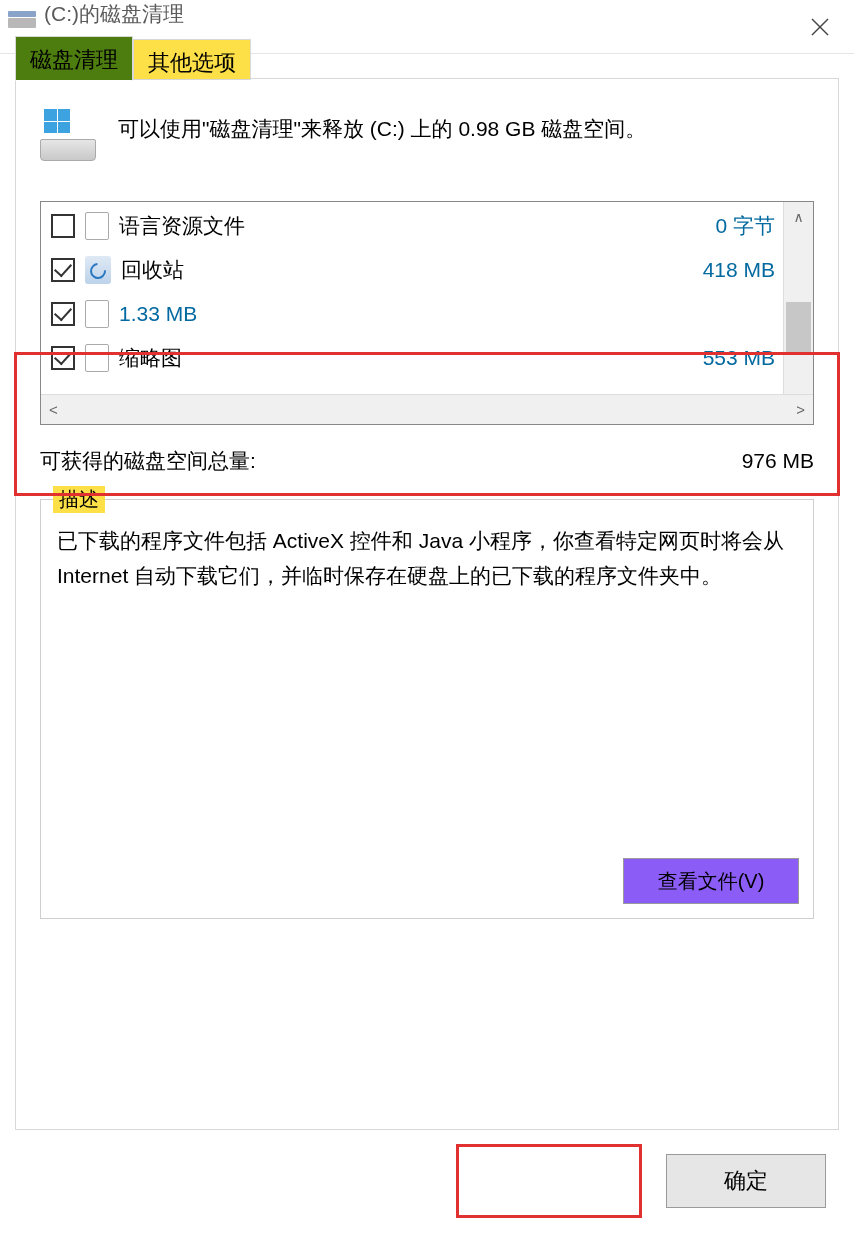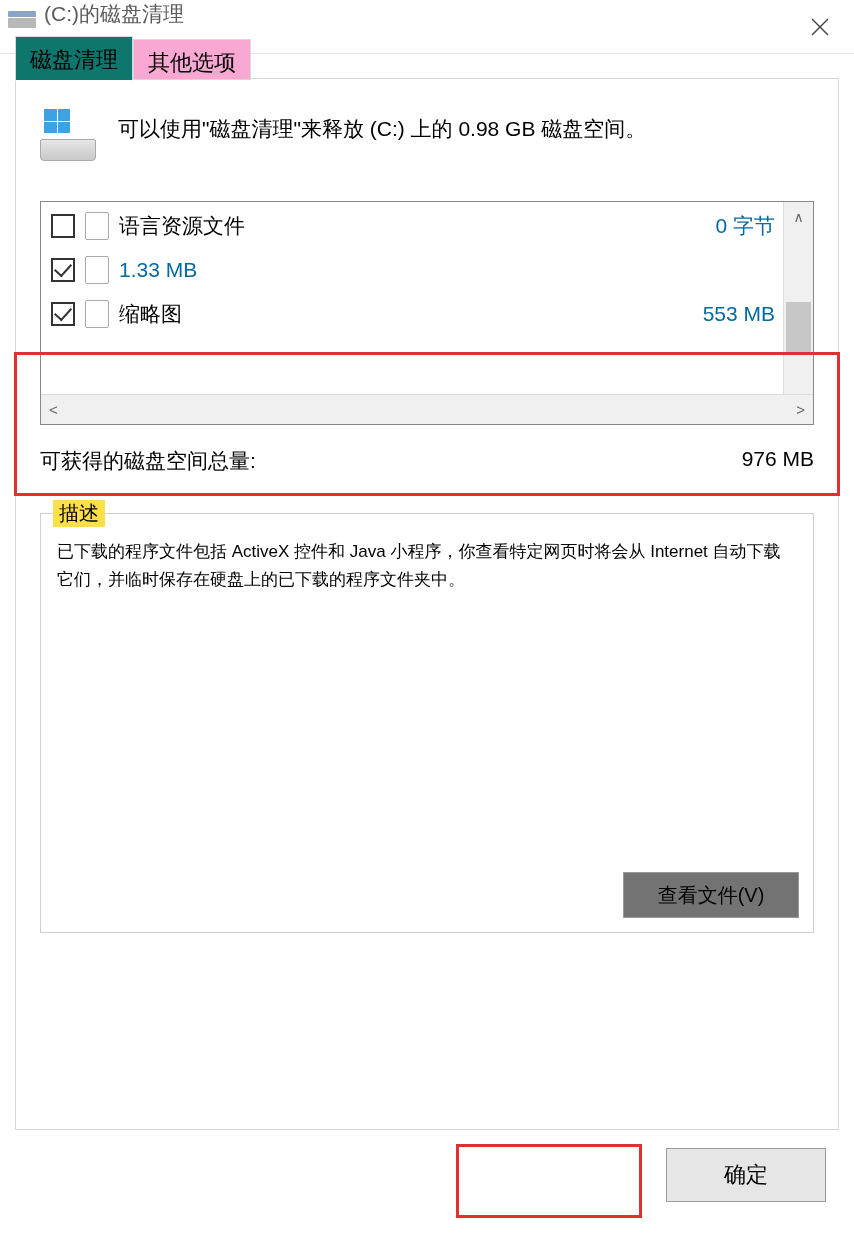--- a/index.html
+++ b/index.html
@@ -46,25 +46,25 @@
   .tabs {
     position:absolute;
     top:-44px; left:-1px;
     display:flex;
     height:45px;
   }
   .tab {
     border:1px solid #d8d8d8;
     padding:8px 14px 6px;
     font-size:22px;
-    background:#0f766e;
+    background:#4d7c0f;
     position:relative;
   }
   .tab.active { border-bottom:1px solid #fff; z-index:2; top:1px;}
-  .tab.inactive { background:#f9a8d4; border-bottom:1px solid #d8d8d8; top:4px; height:41px;}
+  .tab.inactive { background:#fde047; border-bottom:1px solid #d8d8d8; top:4px; height:41px;}
 
   .content { padding:30px 24px 18px; }
 
   .intro-row { display:flex; align-items:flex-start; gap:22px; margin-bottom:40px;}
   .drive-icon {
     width:56px; height:52px; position:relative;
     flex-shrink:0;
   }
   .drive-icon .win {
     position:absolute;top:0;left:4px;
@@ -138,43 +138,43 @@
   .vscroll .thumb {position:absolute;left:2px;right:2px;top:100px;height:52px;background:#c7c7c7;}
 
   .hscroll {
     position:absolute;left:0;right:0;bottom:0;height:30px;
     background:#f0f0f0;border-top:1px solid #ddd;display:flex;align-items:center;justify-content:space-between;
     color:#666;font-size:15px;padding:0 8px;
   }
 
   .total-row {
     display:flex;justify-content:space-between;
-    font-size:21px; margin-bottom:38px;
+    font-size:21px; margin-bottom:24px;align-items:center;
   }
 
   .desc-group {
     border:1px solid #cfcfcf;
     padding:24px 16px 16px;
     position:relative;
     height:420px;
   }
   .desc-legend{
     position:absolute;top:-14px;left:12px;background:#fde047;padding:0 6px;font-size:20px;
   }
-  .desc-text { font-size:17px; line-height:1.65; }
+  .desc-text { font-size:21px; line-height:1.65; }
 
   .view-files-btn {
     position:absolute;bottom:14px;right:14px;
     width:176px;height:46px;
-    border:1px solid #999;background:#737373;
+    border:1px solid #999;background:#8b5cf6;
     font-size:20px;
   }
 
   .bottom-buttons {
-    position:absolute; bottom:34px; right:28px;
+    position:absolute; bottom:28px; right:28px;
     display:flex; gap:24px;
   }
   .btn {
     width:160px;height:54px;
     border:1px solid #9a9a9a;
     background:#e6e6e6;
     font-size:22px;
     font-family:inherit;
   }
   .highlight-ok {
@@ -229,20 +229,26 @@
     <div class="file-list-wrap">
       <div class="file-list">
         <div class="file-row">
           <span class="chk"></span>
           <span class="file-icon"></span>
           <span class="file-name">语言资源文件</span>
           <span class="file-size">0 字节</span>
         </div>
         <div class="file-row">
           <span class="chk checked"></span>
+          <span class="file-icon recycle"></span>
+          <span class="file-name">回收站</span>
+          <span class="file-size">418 MB</span>
+        </div>
+        <div class="file-row">
+          <span class="chk checked"></span>
           <span class="file-icon"></span>
           <span class="file-size">1.33 MB</span>
         </div>
         <div class="file-row">
           <span class="chk checked"></span>
           <span class="file-icon"></span>
           <span class="file-name">缩略图</span>
           <span class="file-size">553 MB</span>
         </div>
       </div>

